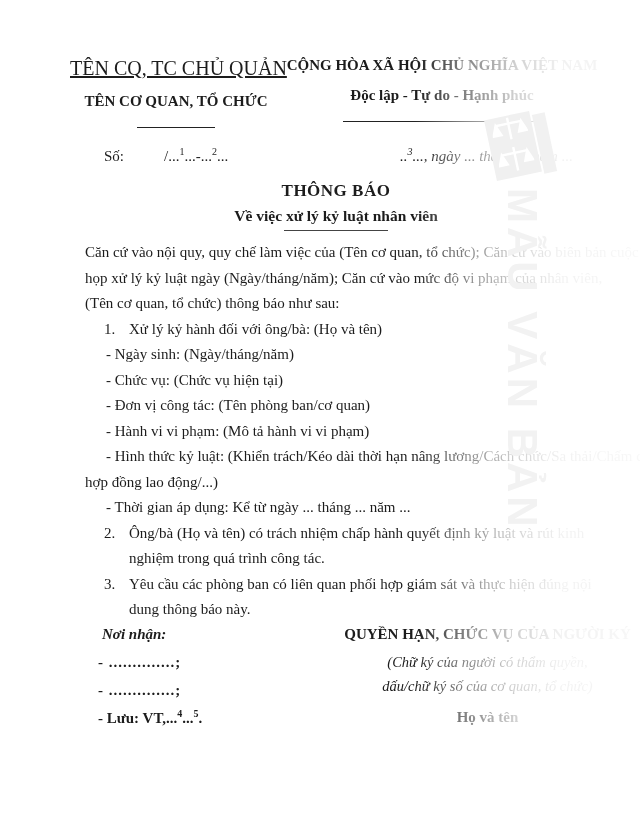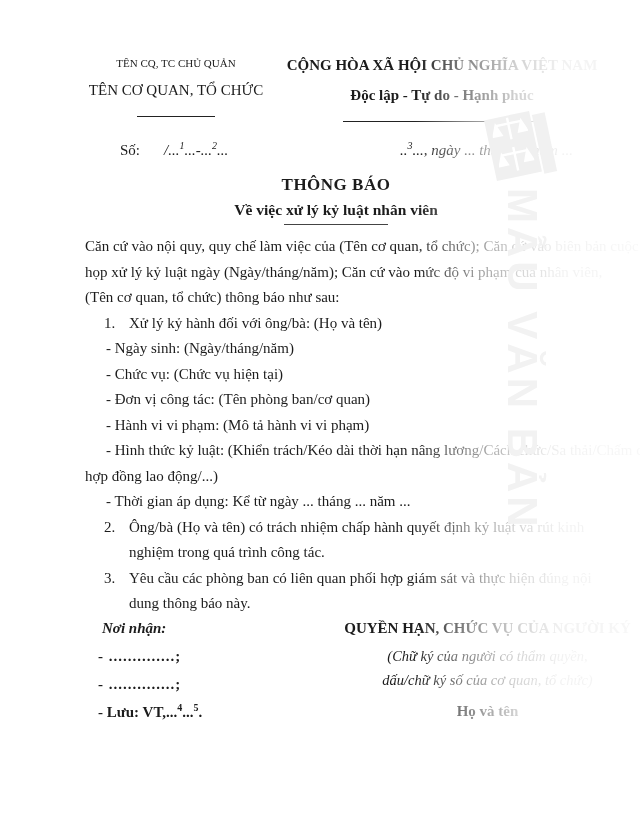--- a/index.html
+++ b/index.html
@@ -4,31 +4,31 @@
 <style>
   html,body{margin:0;padding:0;background:#e9e9e9;}
   .page{
     position:relative;width:640px;height:828px;background:#fff;overflow:hidden;
     font-family:"Liberation Serif", serif;color:#1c1c1c;margin:0 auto;
   }
   .content{position:relative;width:672px;z-index:1;}
   
   .header{display:flex;padding:57px 0 0 70px;}
   .h-left{width:212px;text-align:center;}
-  .h-left .l1{font-size:11px;white-space:nowrap;}
-  .h-left .l2{font-size:15px;font-weight:normal;margin-top:13px;white-space:nowrap;}
+  .h-left .l1{font-size:20px;white-space:nowrap;text-decoration:underline;}
+  .h-left .l2{font-size:15px;font-weight:bold;margin-top:13px;white-space:nowrap;}
   .rule-left{width:78px;border-top:1.6px solid #222;margin:17px auto 0;}
   .h-right{width:316px;text-align:center;margin-left:2px;}
   .h-right .l1{font-size:15px;font-weight:bold;white-space:nowrap;}
   .h-right .l2{font-size:15px;font-weight:bold;margin-top:13px;white-space:nowrap;}
   .rule-right{width:198px;border-top:1.6px solid #222;margin:17px auto 0;}
   
   .so-row{position:relative;margin-top:20px;height:20px;font-size:15px;}
-  .so-label{position:absolute;left:120px;}
-  .so-value{position:absolute;left:164px;font-style:italic;}
+  .so-label{position:absolute;left:104px;}
+  .so-value{position:absolute;left:164px;}
   .date-line{position:absolute;left:400px;font-style:italic;white-space:nowrap;}
   sup{font-size:10px;line-height:0;}
   
   .doc-title{margin-top:13px;text-align:center;font-size:17px;font-weight:bold;letter-spacing:.5px;}
   .doc-subtitle{margin-top:6px;text-align:center;font-size:15.5px;font-weight:bold;}
   .subtitle-rule{width:104px;border-top:1.4px solid #444;margin:5px auto 0;}
   
   .body-block{margin-top:9px;}
   .ln{margin-left:85px;line-height:25.5px;font-size:15px;white-space:nowrap;}
   .ln.dash{margin-left:106px;}

